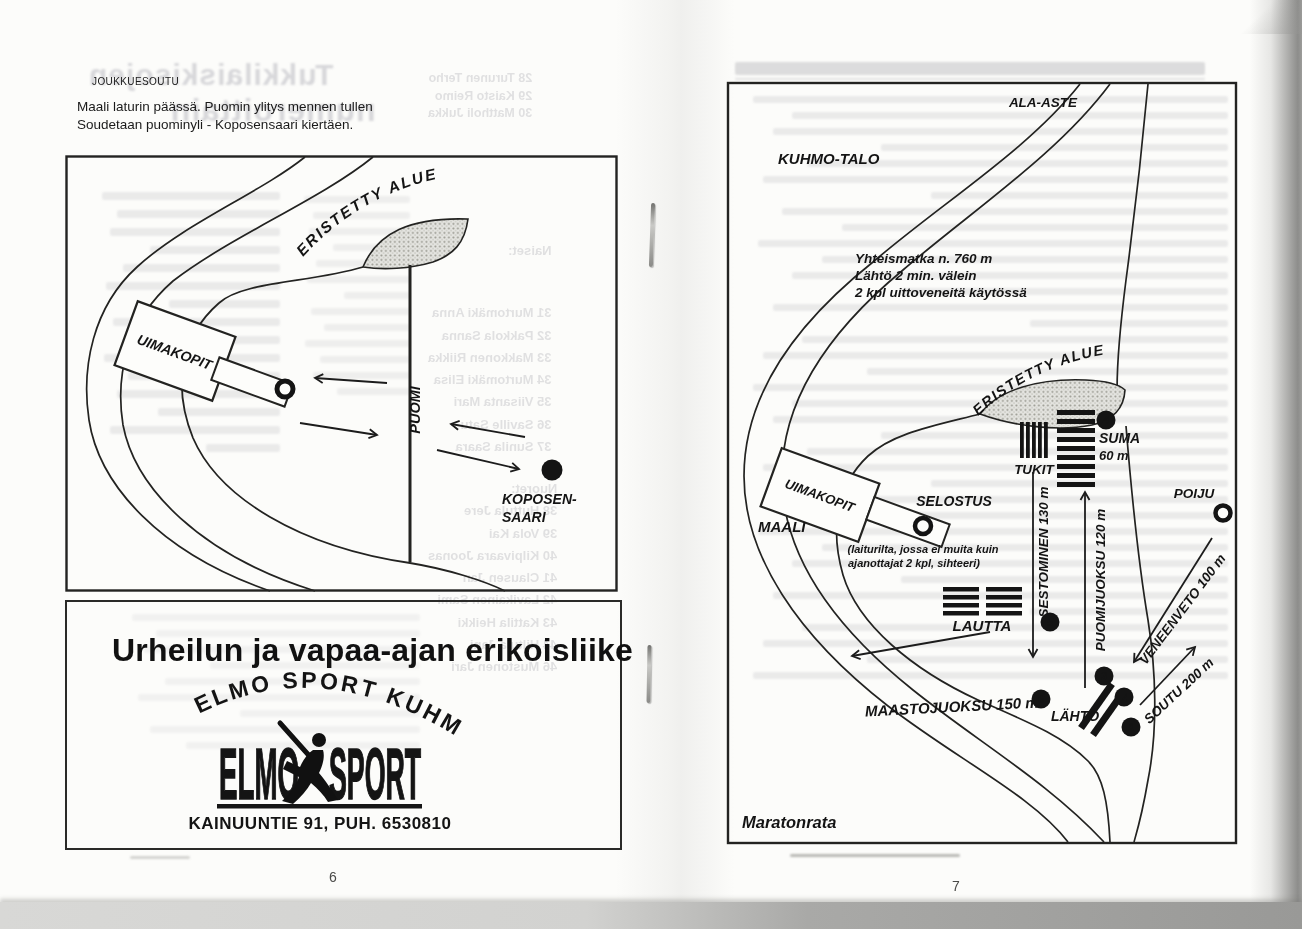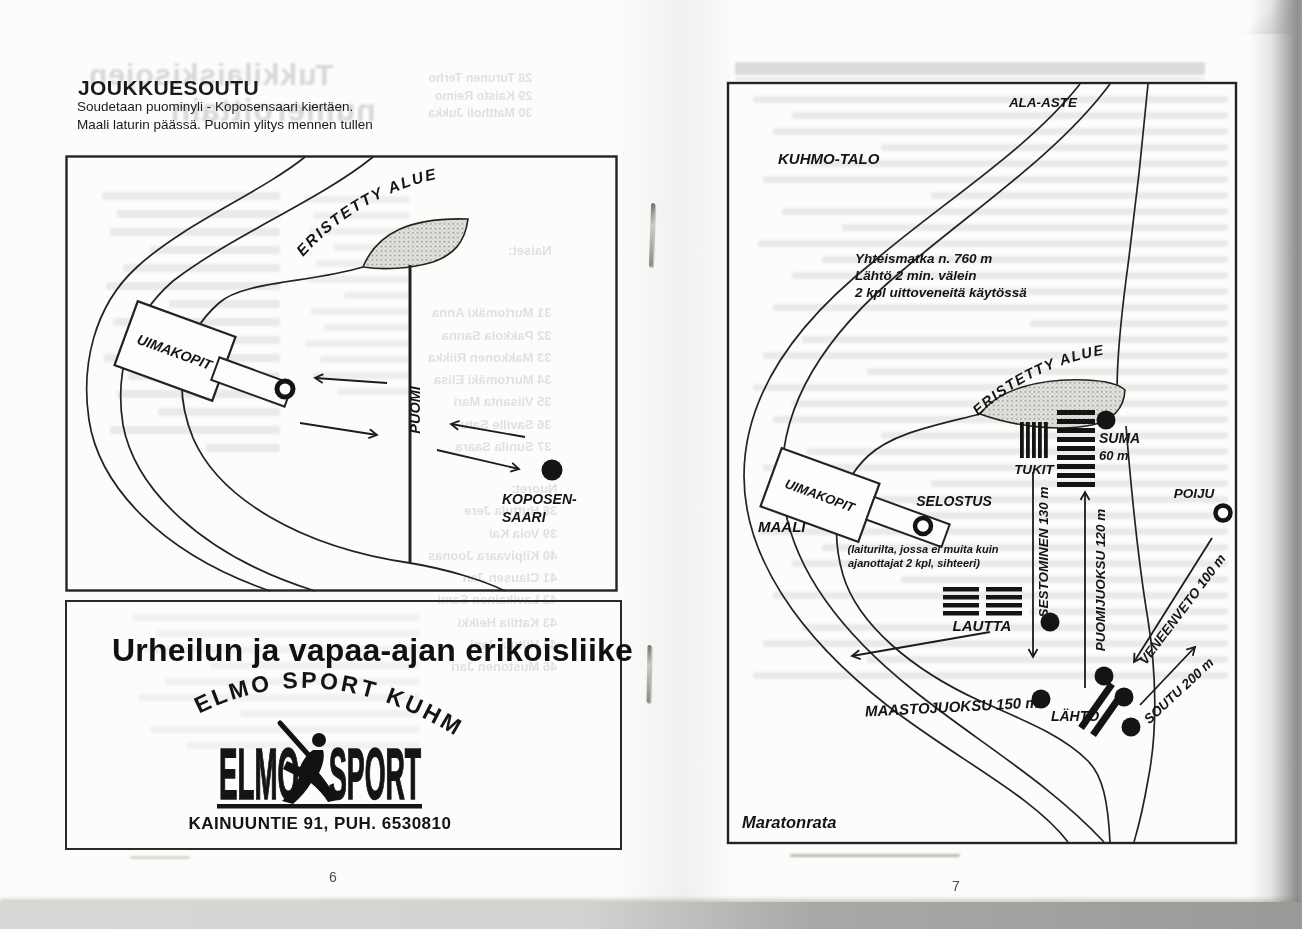--- a/index.html
+++ b/index.html
@@ -23,21 +23,21 @@
   .ghost{position:absolute;transform:scaleX(-1);color:#9a9aa2;z-index:1;
          filter:blur(.7px);opacity:.28;font-weight:bold;white-space:nowrap;}
   .ghost-big{font-size:30px;letter-spacing:1px;color:#b2b2ba;opacity:.5;filter:blur(1px);}
   .ghostbars{position:absolute;transform:scaleX(-1);filter:blur(1px);opacity:.12;z-index:1;}
   .ghostbars i{display:block;height:8px;margin-bottom:10px;background:#6d6d78;border-radius:2px;}
   .ghostbars.tight i{height:7px;margin-bottom:9px;}
   .ghost-headline{position:absolute;height:13px;background:#6d6d78;border-radius:2px;
                   filter:blur(1.2px);opacity:.22;z-index:1;}
 
   
-  .heading{position:absolute;left:78px;top:76px;font-size:21px;font-weight:bold;letter-spacing:.4px;z-index:2;}
+  .heading{position:absolute;left:92px;top:76px;font-size:10px;font-weight:normal;letter-spacing:.4px;z-index:2;}
   .intro{position:absolute;left:77px;top:98px;font-size:13.5px;line-height:17.5px;z-index:2;}
   .pagenum{position:absolute;font-size:14px;color:#4a4a48;z-index:2;}
 
   
   .adbox{position:absolute;left:65px;top:600px;width:553px;height:246px;border:2px solid #2a2a28;z-index:2;}
   .adbox h1{margin:12px;position:absolute;top:18px;left:17px;width:100%;text-align:center;
             font-size:32px;font-weight:bold;letter-spacing:.2px;color:#111;}
   .maps svg text{font-family:"Liberation Sans",sans-serif;fill:#141414;}
   .mapwrap{position:absolute;z-index:2;font-style:italic;}
 </style>
@@ -161,22 +161,22 @@
       <i style="width: 40%;"></i>
       <i style="width: 86%;"></i>
       <i style="width: 94%;"></i>
       <i style="width: 73%;"></i>
       <i style="width: 0%; height: 0px;"></i>
       <i style="width: 96%;"></i>
     </div>
 
   <div class="heading">JOUKKUESOUTU</div>
   <div class="intro">
+      <div>Maali laturin päässä. Puomin ylitys mennen tullen</div>
       <div>Soudetaan puominyli - Koposensaari kiertäen.</div>
-      <div>Maali laturin päässä. Puomin ylitys mennen tullen</div>
     </div>
 
   <div class="mapwrap" style="left:65px;top:155px;">
   <svg width="553" height="437" viewBox="0 0 553 437">
     <defs>
       <pattern id="dotsL" width="4.5" height="4.5" patternUnits="userSpaceOnUse">
         <rect width="4.5" height="4.5" fill="#e4e4e0"></rect>
         <circle cx="1.4" cy="1.4" r="1.05" fill="#98988f"></circle>
         <circle cx="3.6" cy="3.6" r="0.7" fill="#b7b7ae"></circle>
       </pattern>

